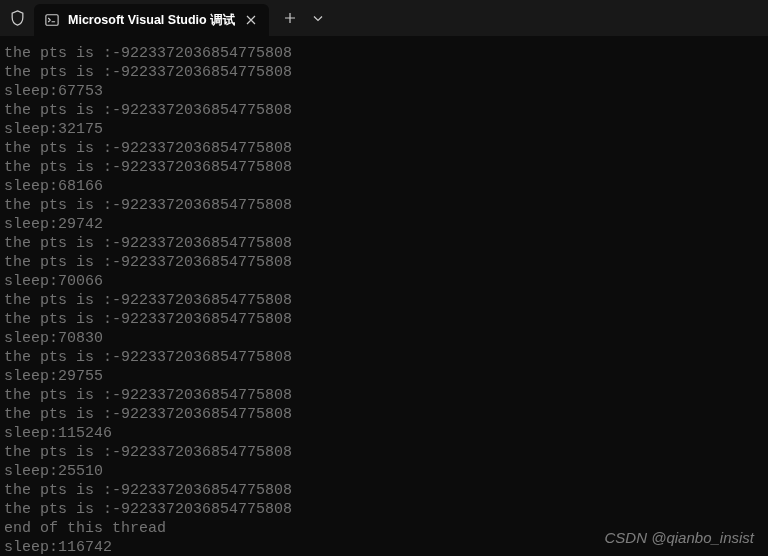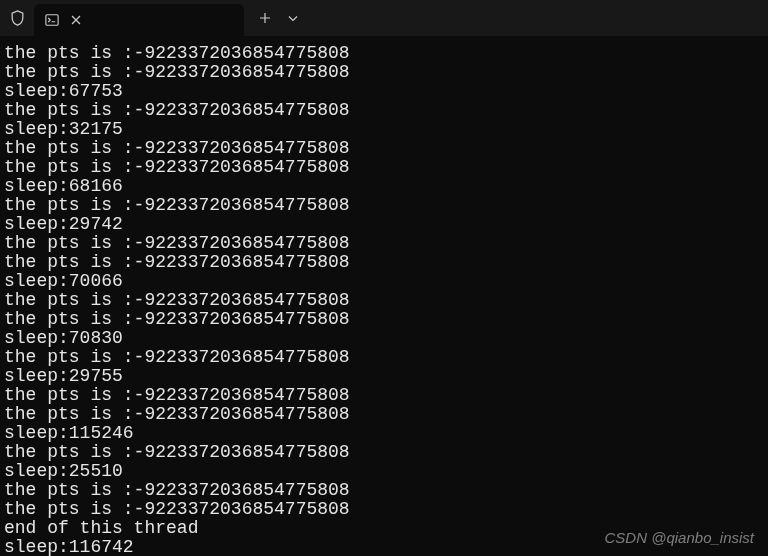--- a/index.html
+++ b/index.html
@@ -81,22 +81,22 @@
       color: #cccccc;
       width: 26px;
       height: 30px;
       display: flex;
       align-items: center;
       justify-content: center;
       cursor: pointer;
     }
     .console {
       padding: 8px 4px 0 4px;
-      color: #e5e5e5;
-      font-size: 18px;
+      color: #737373;
+      font-size: 15px;
       line-height: 19px;
       white-space: pre;
       font-family: Consolas, "Courier New", monospace;
     }
     .console-line {
       display: block;
     }
     .watermark {
       position: absolute;
       right: 14px;
@@ -118,20 +118,21 @@
     </svg>
   </span>
   <div class="tab">
     <span class="tab-icon">
       <svg width="14" height="14" viewBox="0 0 16 16" fill="none" stroke="#cccccc" stroke-width="1.3">
         <rect x="1" y="2" width="14" height="12" rx="1.5"></rect>
         <path d="M4 6 L6 8 L4 10" stroke-linecap="round" stroke-linejoin="round"></path>
         <path d="M8 10 L11 10" stroke-linecap="round"></path>
       </svg>
     </span>
+    <span class="tab-title">Microsoft Visual Studio 调试</span>
     <span class="tab-close">
       <svg width="10" height="10" viewBox="0 0 10 10" stroke="#cccccc" stroke-width="1.2">
         <path d="M1 1 L9 9 M9 1 L1 9"></path>
       </svg>
     </span>
   </div>
   <div class="new-tab">
     <svg width="12" height="12" viewBox="0 0 12 12" stroke="#cccccc" stroke-width="1.2">
       <path d="M6 1 V11 M1 6 H11"></path>
     </svg>

